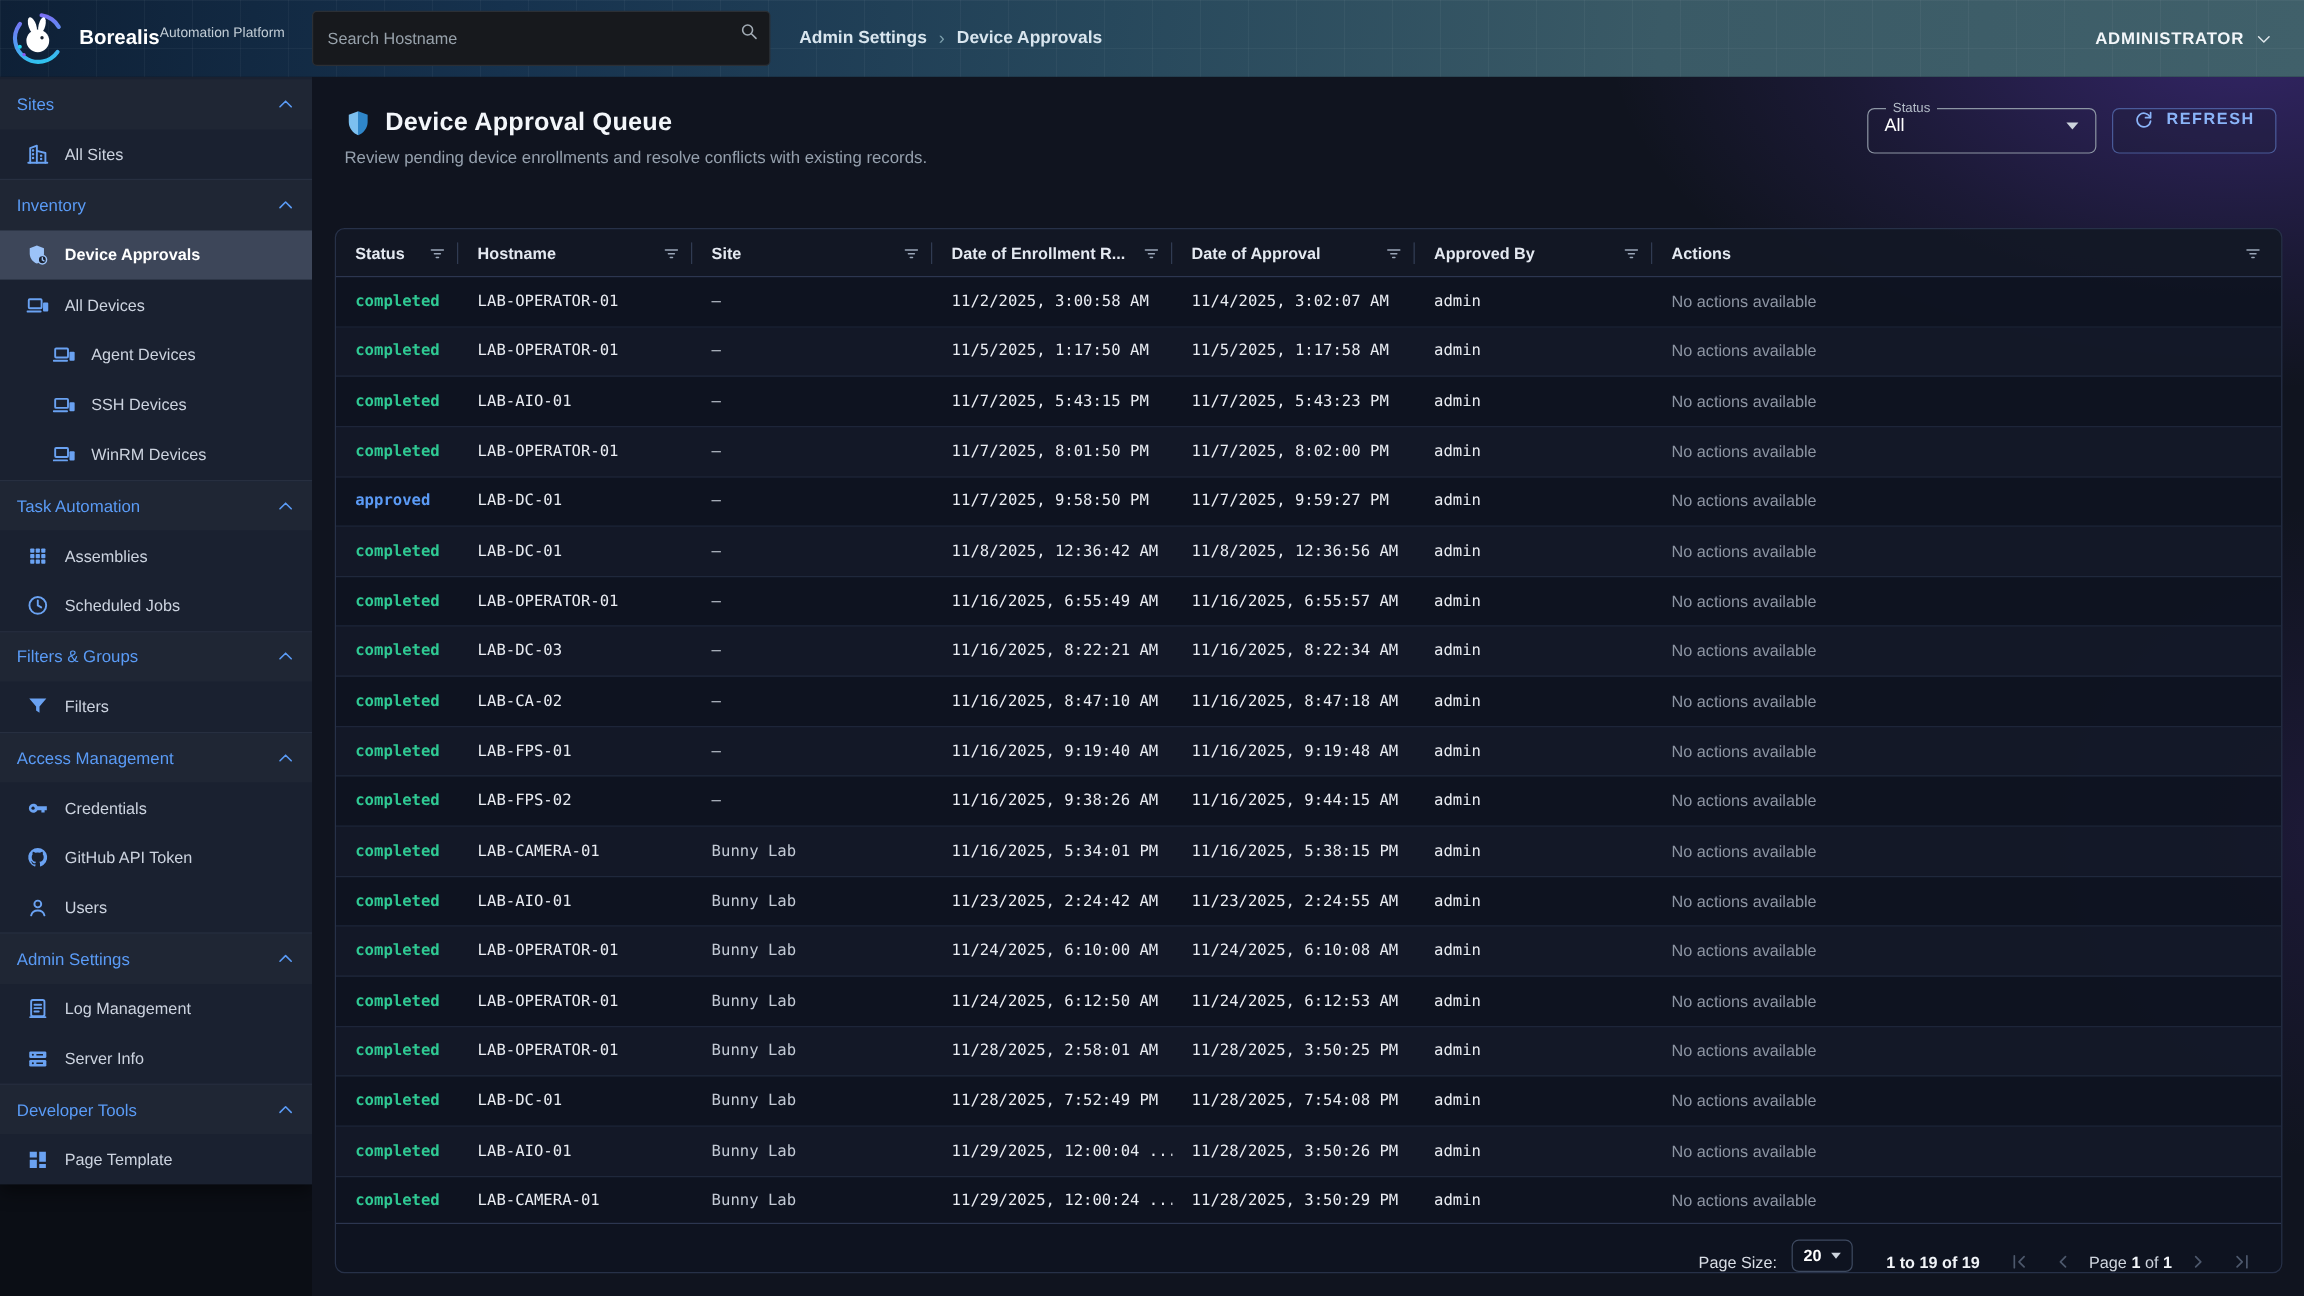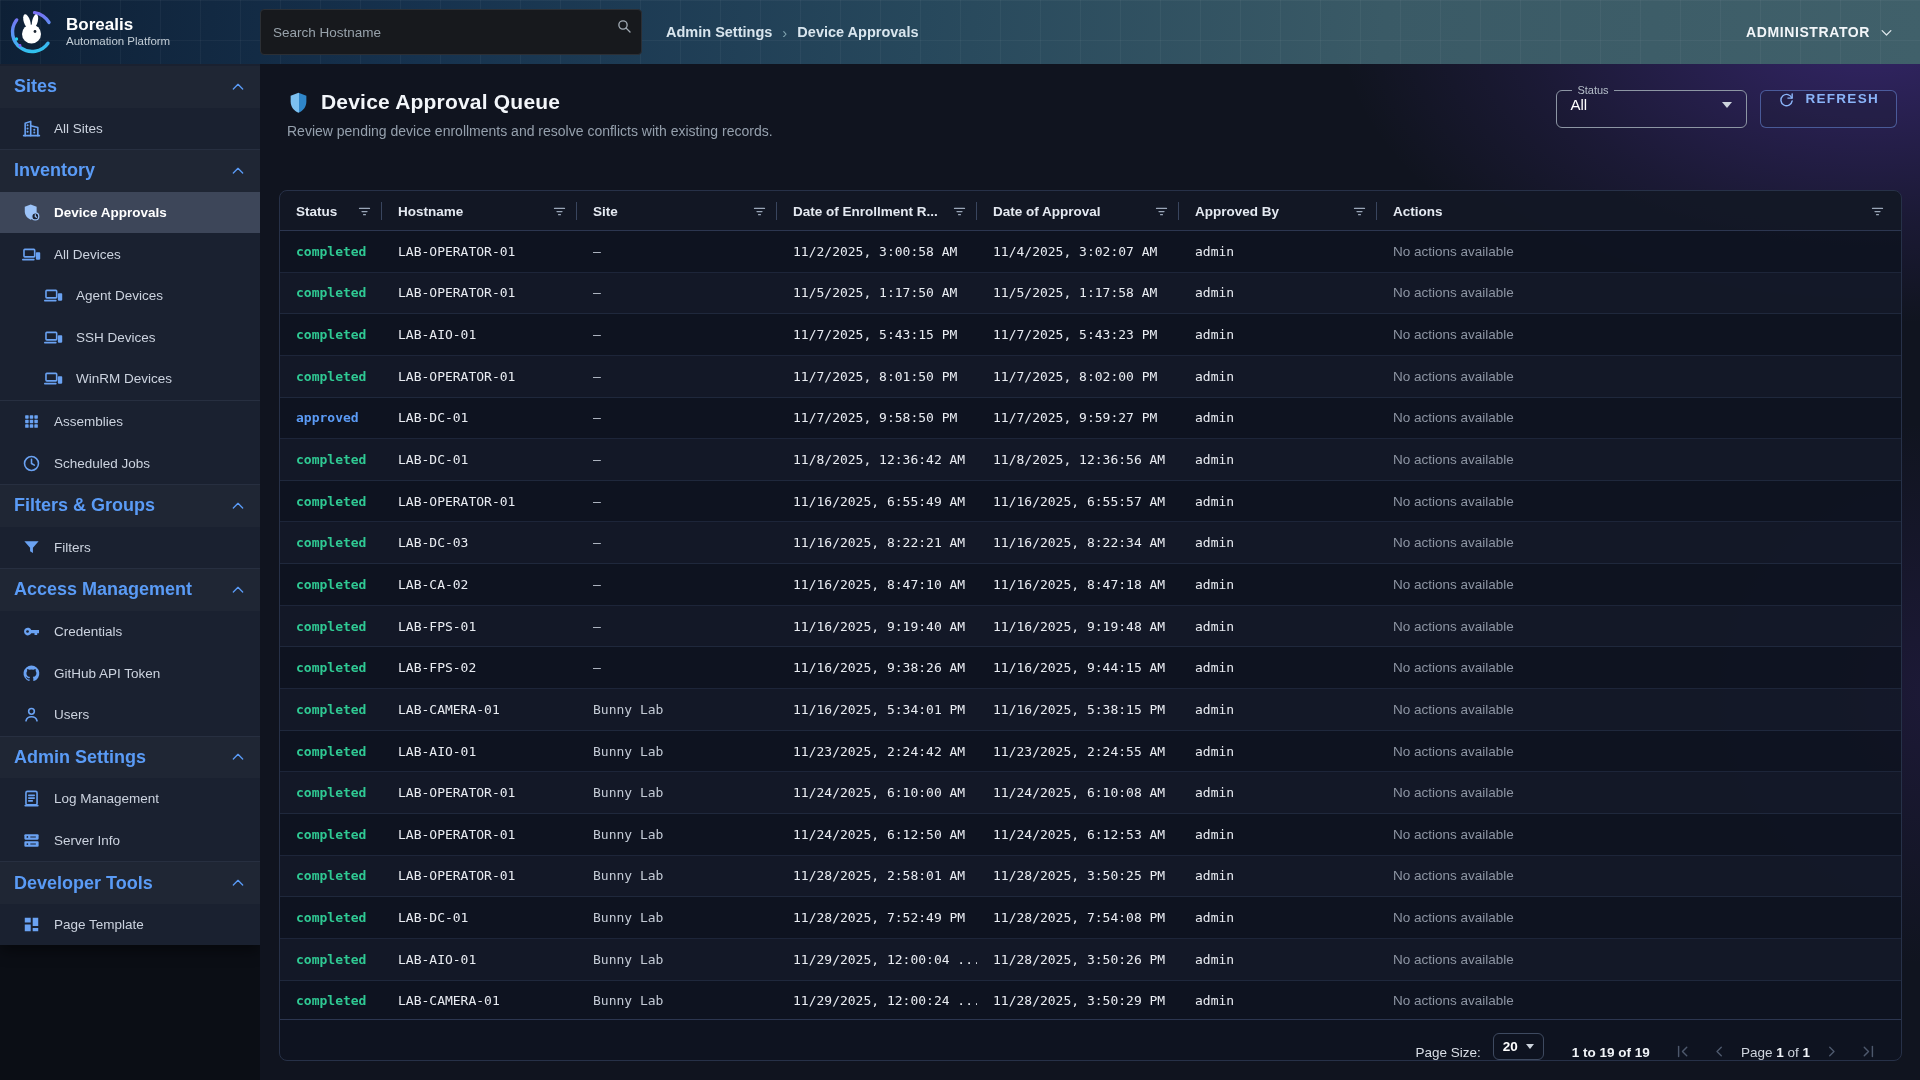--- a/index.html
+++ b/index.html
@@ -9,21 +9,21 @@
 
   
   .topbar{position:absolute;top:0;left:0;right:0;height:64px;display:flex;align-items:center;z-index:5;
     background:linear-gradient(95deg,#0e2036 0%,#16324e 22%,#27485c 48%,#3a5a66 72%,#40606a 100%)}
   .topbar::after{content:"";position:absolute;inset:0;pointer-events:none;
     background-image:linear-gradient(rgba(255,255,255,.04) 1px,transparent 1px),
                      linear-gradient(90deg,rgba(255,255,255,.04) 1px,transparent 1px);
     background-size:40px 40px}
   .brand{width:260px;display:flex;align-items:center;gap:10px;padding-left:8px;position:relative;z-index:2}
   .logo{width:48px;height:48px;flex:0 0 auto}
-  .brand-text{display:flex;flex-direction:column;line-height:1.2}
+  .brand-text{display:flex;flex-direction:row;line-height:1.2}
   .brand-title{font-size:17px;font-weight:700;color:#ffffff}
   .brand-sub{font-size:11.5px;color:#c2cdd6}
   .search{position:relative;width:382px;height:46px;z-index:2}
   .search input{width:100%;height:100%;background:#17191d;border:1px solid #2b2f35;border-radius:4px;
     color:#e2e6ea;font-size:13.5px;padding:0 36px 0 12px;outline:none;font-family:"Liberation Sans",sans-serif}
   .search input::placeholder{color:#98a2ab}
   .search .icon{position:absolute;right:10px;top:9px;width:16px;height:16px;color:#a2abb4}
   .breadcrumb{margin-left:24px;display:flex;align-items:center;gap:10px;font-size:14.5px;font-weight:600;
     color:#d8e5ee;z-index:2}
   .crumb-sep{color:#7fa2ae;font-weight:400;font-size:15px}
@@ -31,21 +31,21 @@
     font-size:14px;font-weight:600;letter-spacing:.6px;z-index:2;cursor:pointer}
   .usermenu .icon{width:15px;height:15px;color:#dfe7ec}
 
   
   .sidebar{position:absolute;top:64px;left:0;width:260px;background:#1a2130;padding-top:2px;
     box-shadow:0 6px 14px rgba(0,0,0,.45)}
   .side-section{border-top:1px solid #272f40}
   .side-section:first-child{border-top:none}
   .side-head{height:41.6px;display:flex;align-items:center;padding:0 14px 0 14px;
     background:rgba(255,255,255,.025);cursor:pointer}
-  .side-head-label{color:#5a9bf6;font-size:18px;font-weight:700}
+  .side-head-label{color:#5a9bf6;font-size:14px;font-weight:400}
   .side-head .chev{margin-left:auto;width:16px;height:16px;color:#5a9bf6}
   .side-item{height:41.6px;display:flex;align-items:center;gap:13px;padding-left:22px;cursor:pointer;
     color:#ccd3df;font-size:13.5px}
   .side-item.indent{padding-left:44px}
   .side-item .icon{width:19px;height:19px;color:#6aa2f2;flex:0 0 auto}
   .side-item.selected{background:#3d4659;color:#ffffff;font-weight:700}
   .side-item.selected .icon{color:#9cc3f8}
 
   
   .content{position:absolute;top:64px;left:260px;right:0;bottom:0;
@@ -216,20 +216,26 @@
         <div class="side-item indent">
           <span class="icon"><svg viewBox="0 0 24 24" fill="none" stroke="currentColor" stroke-width="2" stroke-linecap="round" stroke-linejoin="round">
               <rect x="2.5" y="5.5" width="13.5" height="9.5" rx="1"></rect>
               <path d="M1 18.5h14"></path>
               <rect x="17.5" y="9" width="5.5" height="9.5" rx="1" fill="currentColor" stroke="none"></rect>
             </svg></span>
           <span>WinRM Devices</span>
         </div>
       </div>
       <div class="side-section">
+        <div class="side-head">
+          <span class="side-head-label">Task Automation</span>
+          <span class="chev"><svg viewBox="0 0 24 24" fill="none" stroke="currentColor" stroke-width="2" stroke-linecap="round" stroke-linejoin="round">
+              <path d="M5 15l7-7 7 7"></path>
+            </svg></span>
+        </div>
         <div class="side-item">
           <span class="icon"><svg viewBox="0 0 24 24" fill="currentColor">
               <g>
                 <rect x="4" y="4" width="4.4" height="4.4" rx="0.8"></rect>
                 <rect x="9.8" y="4" width="4.4" height="4.4" rx="0.8"></rect>
                 <rect x="15.6" y="4" width="4.4" height="4.4" rx="0.8"></rect>
                 <rect x="4" y="9.8" width="4.4" height="4.4" rx="0.8"></rect>
                 <rect x="9.8" y="9.8" width="4.4" height="4.4" rx="0.8"></rect>
                 <rect x="15.6" y="9.8" width="4.4" height="4.4" rx="0.8"></rect>
                 <rect x="4" y="15.6" width="4.4" height="4.4" rx="0.8"></rect>

